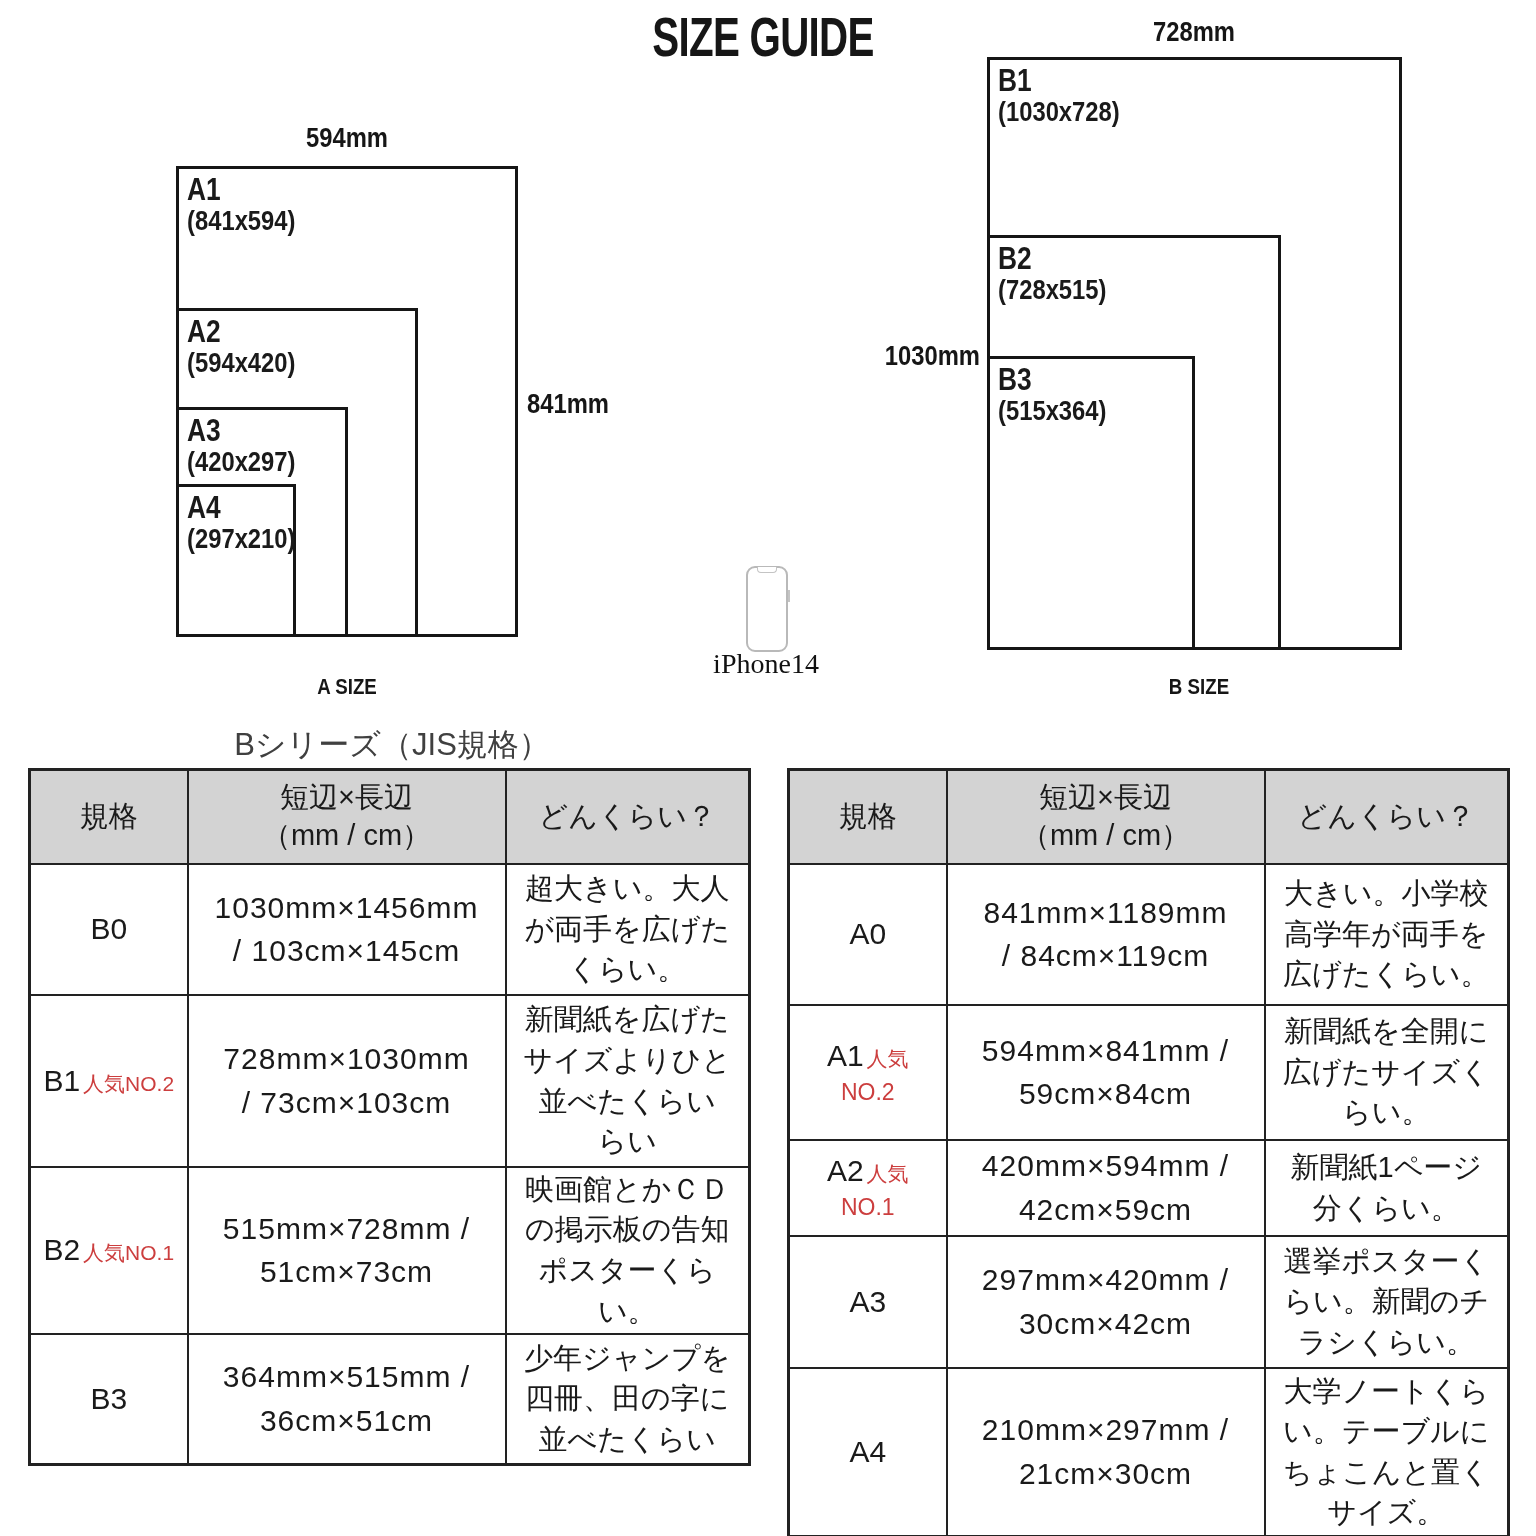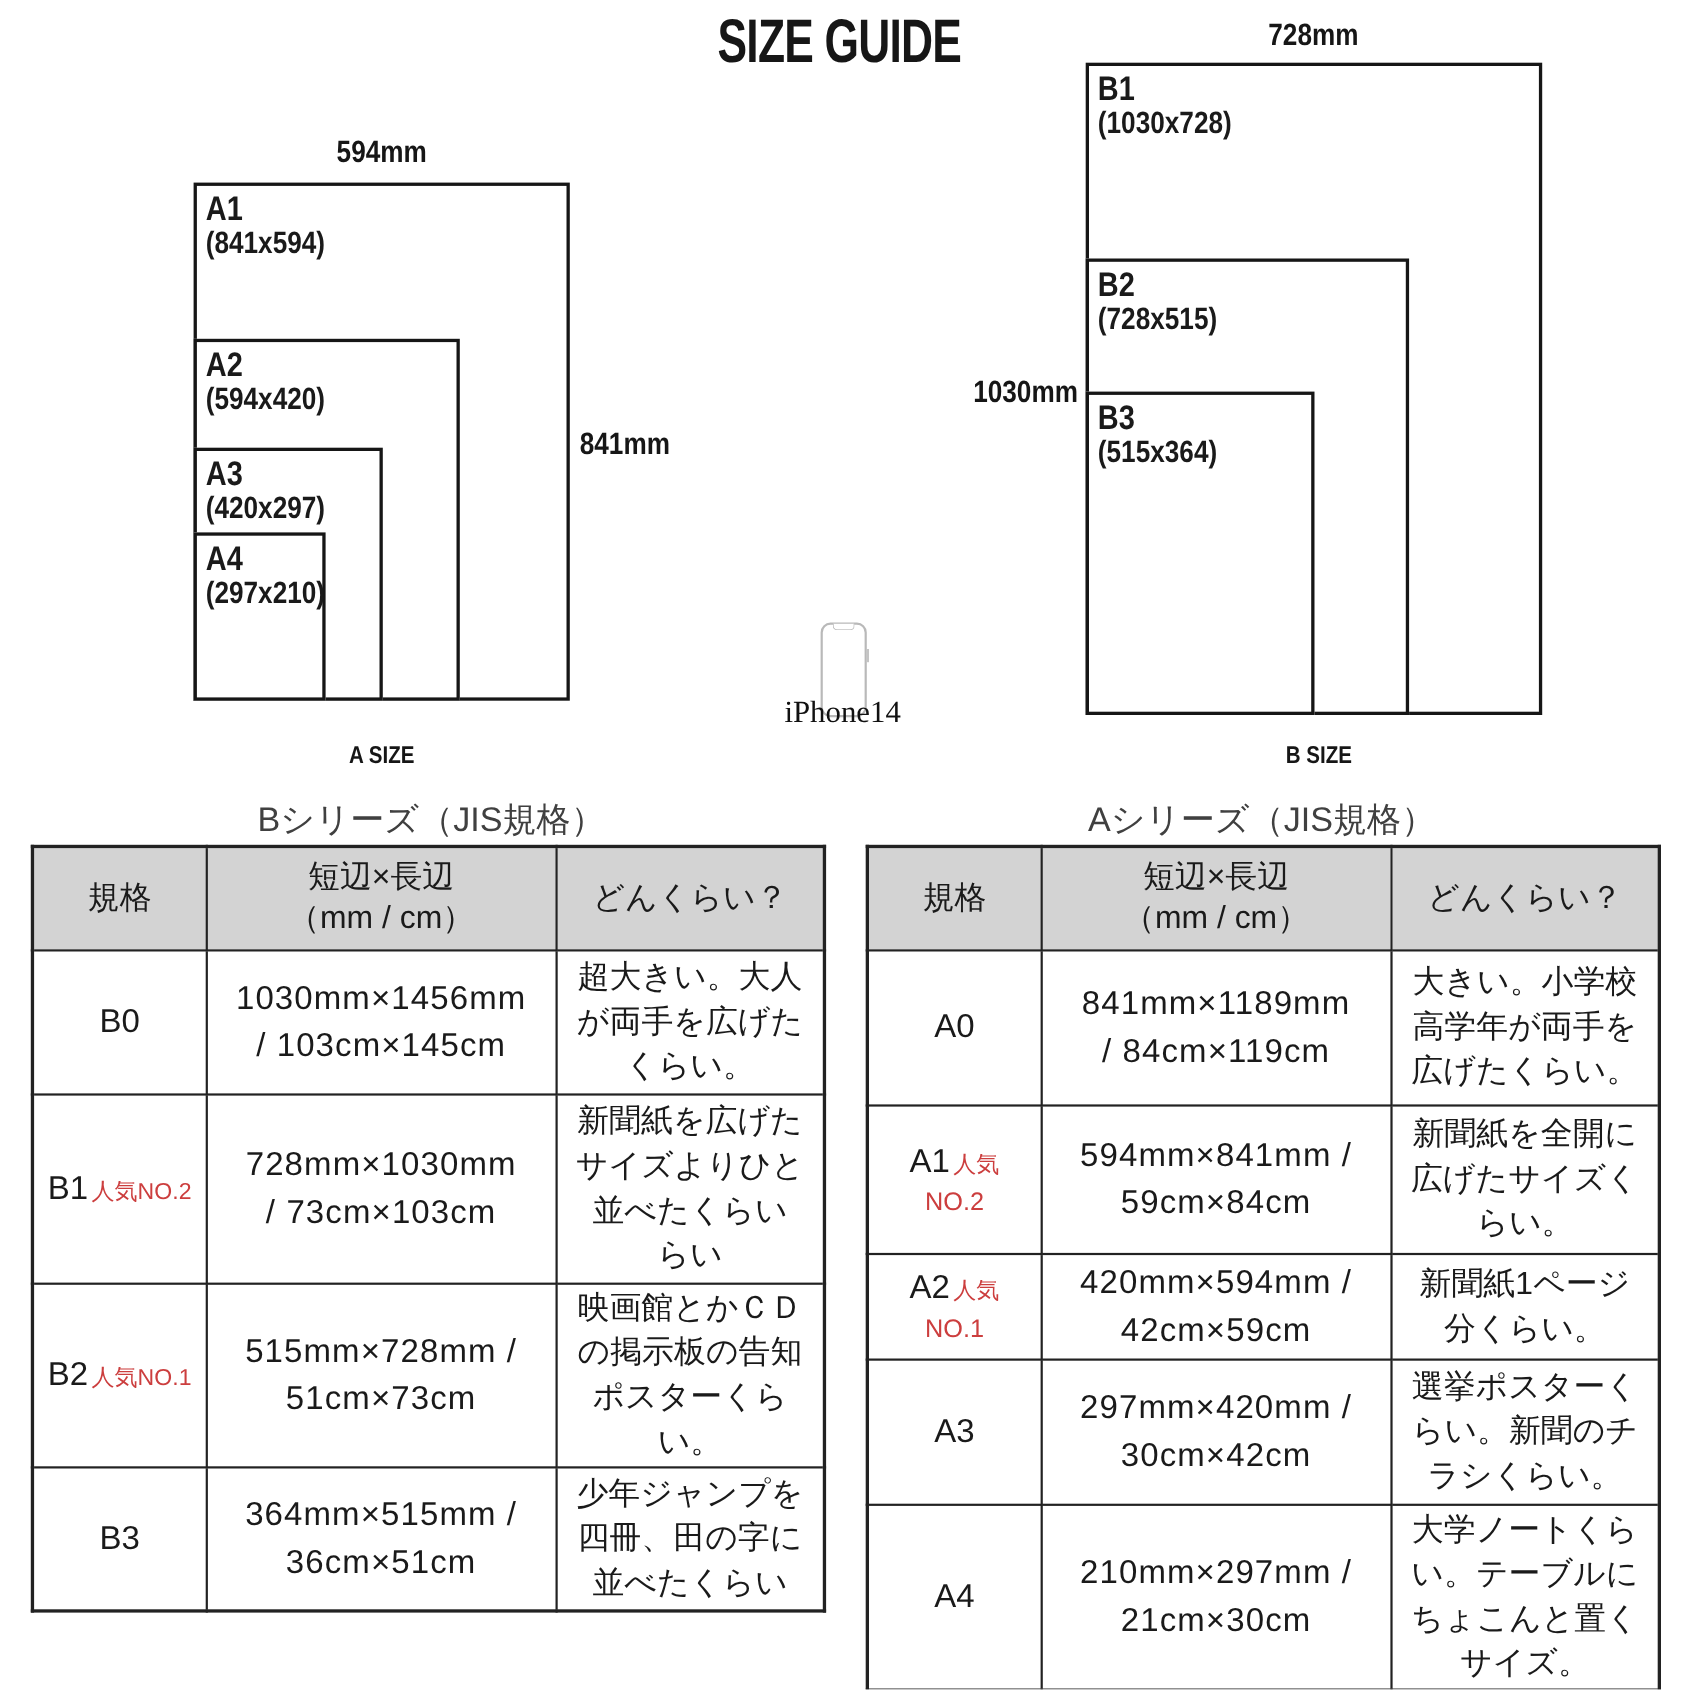--- a/index.html
+++ b/index.html
@@ -51,21 +51,21 @@
   }
   .phone-notch {
     position:absolute; left:50%; top:-1px; transform:translateX(-50%);
     width:18px; height:5px; background:#ffffff;
     border:1.5px solid #c4c4c4; border-top:none; border-radius:0 0 4px 4px;
   }
   .phone-button {
     position:absolute; right:-4px; top:22px; width:2px; height:12px; background:#c4c4c4;
   }
   .phone-label {
-    position:absolute; left:766px; top:632px; transform:translateX(-50%);
+    position:absolute; left:766px; top:648px; transform:translateX(-50%);
     font-family:"Liberation Serif", serif; font-size:28px; color:#111; white-space:nowrap;
   }
   
   .tbl-title {
     position:absolute; top:724px; font-size:31px; color:#404040; white-space:nowrap;
     transform:translateX(-50%);
   }
   .tt-b { left:392px; }
   .tt-a { left:1147px; }
   table.sizes {
@@ -208,21 +208,20 @@
       <td class="code"><span>B3</span></td>
       <td class="size">364mm×515mm /
 36cm×51cm</td>
       <td class="desc">少年ジャンプを
 四冊、田の字に
 並べたくらい</td>
     </tr>
   </tbody>
     </table>
 
-  <div class="tbl-title tt-a">Aシリーズ（JIS規格）</div>
   <table class="sizes tbl-a">
     <colgroup>
         <col style="width:158px">
         <col style="width:318px">
         <col style="width:244px">
       </colgroup>
     <tbody>
         <tr>
       <th>規格</th>
       <th>短辺×長辺

